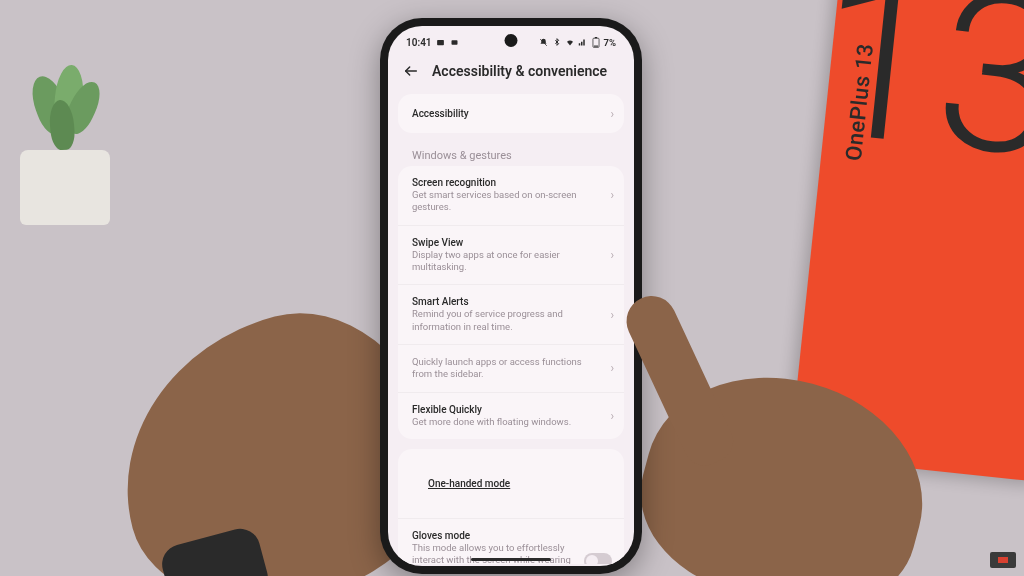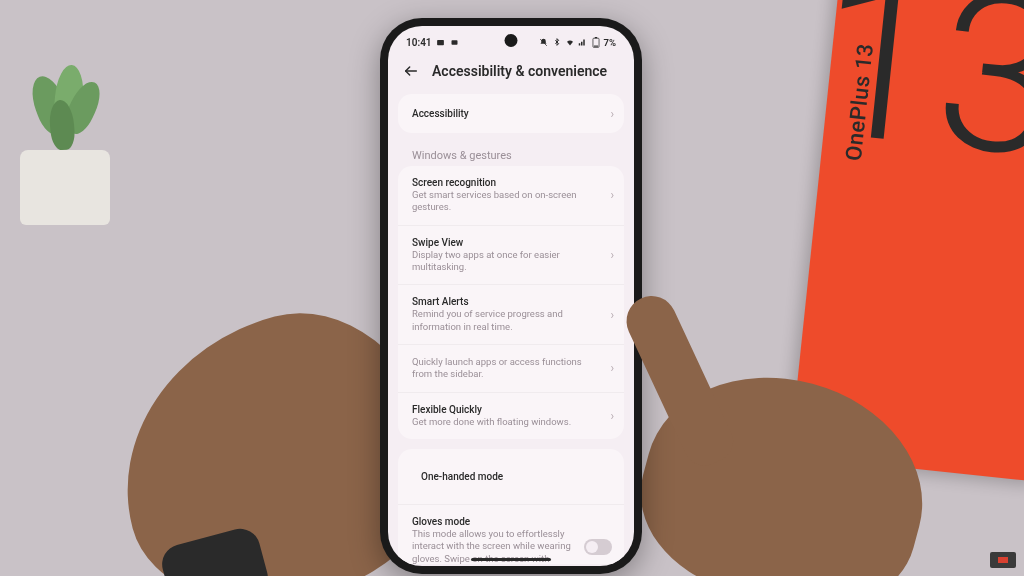--- a/index.html
+++ b/index.html
@@ -402,21 +402,21 @@
         </div>
         <div class="item">
           <div class="item-title">Flexible Quickly</div>
           <div class="item-desc">Get more done with floating windows.</div>
           <span class="chevron">›</span>
         </div>
       </div>
 
       <div class="group">
         <div class="item" style="padding:13px 14px;">
-          <div class="item-title" style="margin:9px;">One-handed mode</div>
+          <div class="item-title" style="margin:16px;text-decoration:underline;">One-handed mode</div>
         </div>
         <div class="item">
           <div class="item-title">Gloves mode</div>
           <div class="item-desc" style="padding-right:36px;">This mode allows you to effortlessly interact with the screen while wearing gloves. Swipe on the screen with gloves on to activate the mode.</div>
           <div class="toggle">
             <div class="toggle-knob"></div>
           </div>
         </div>
       </div>
 

